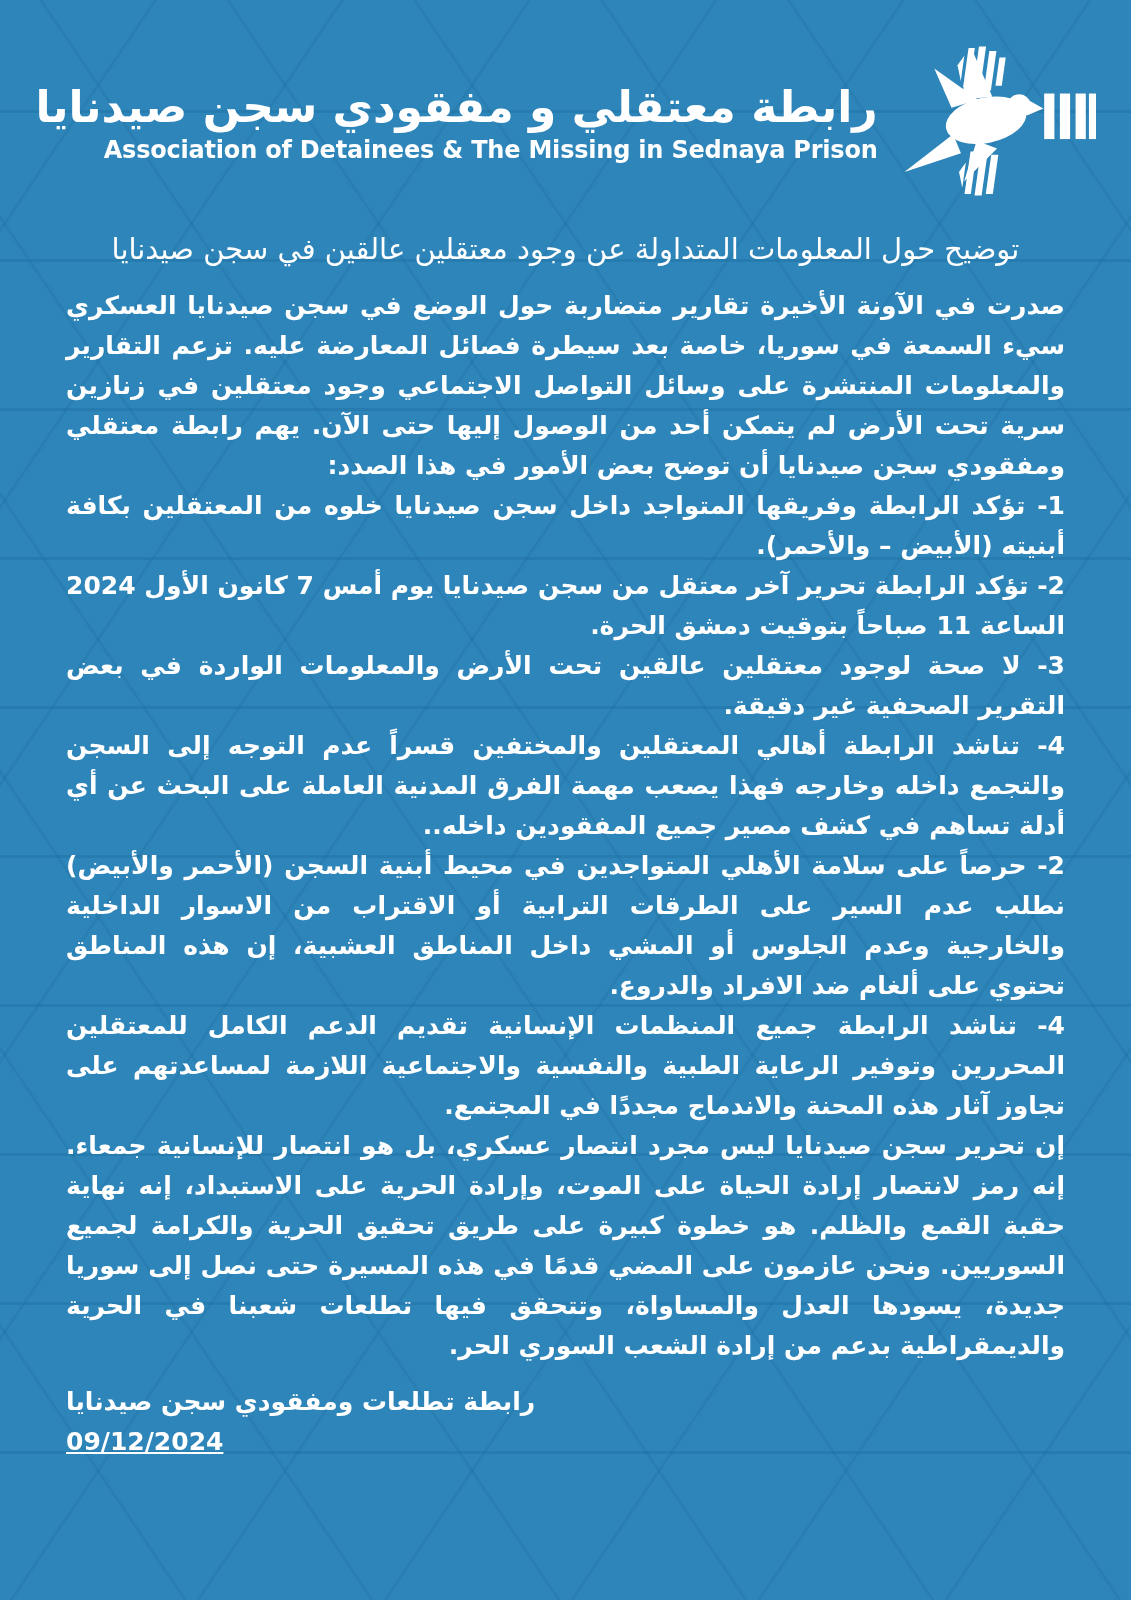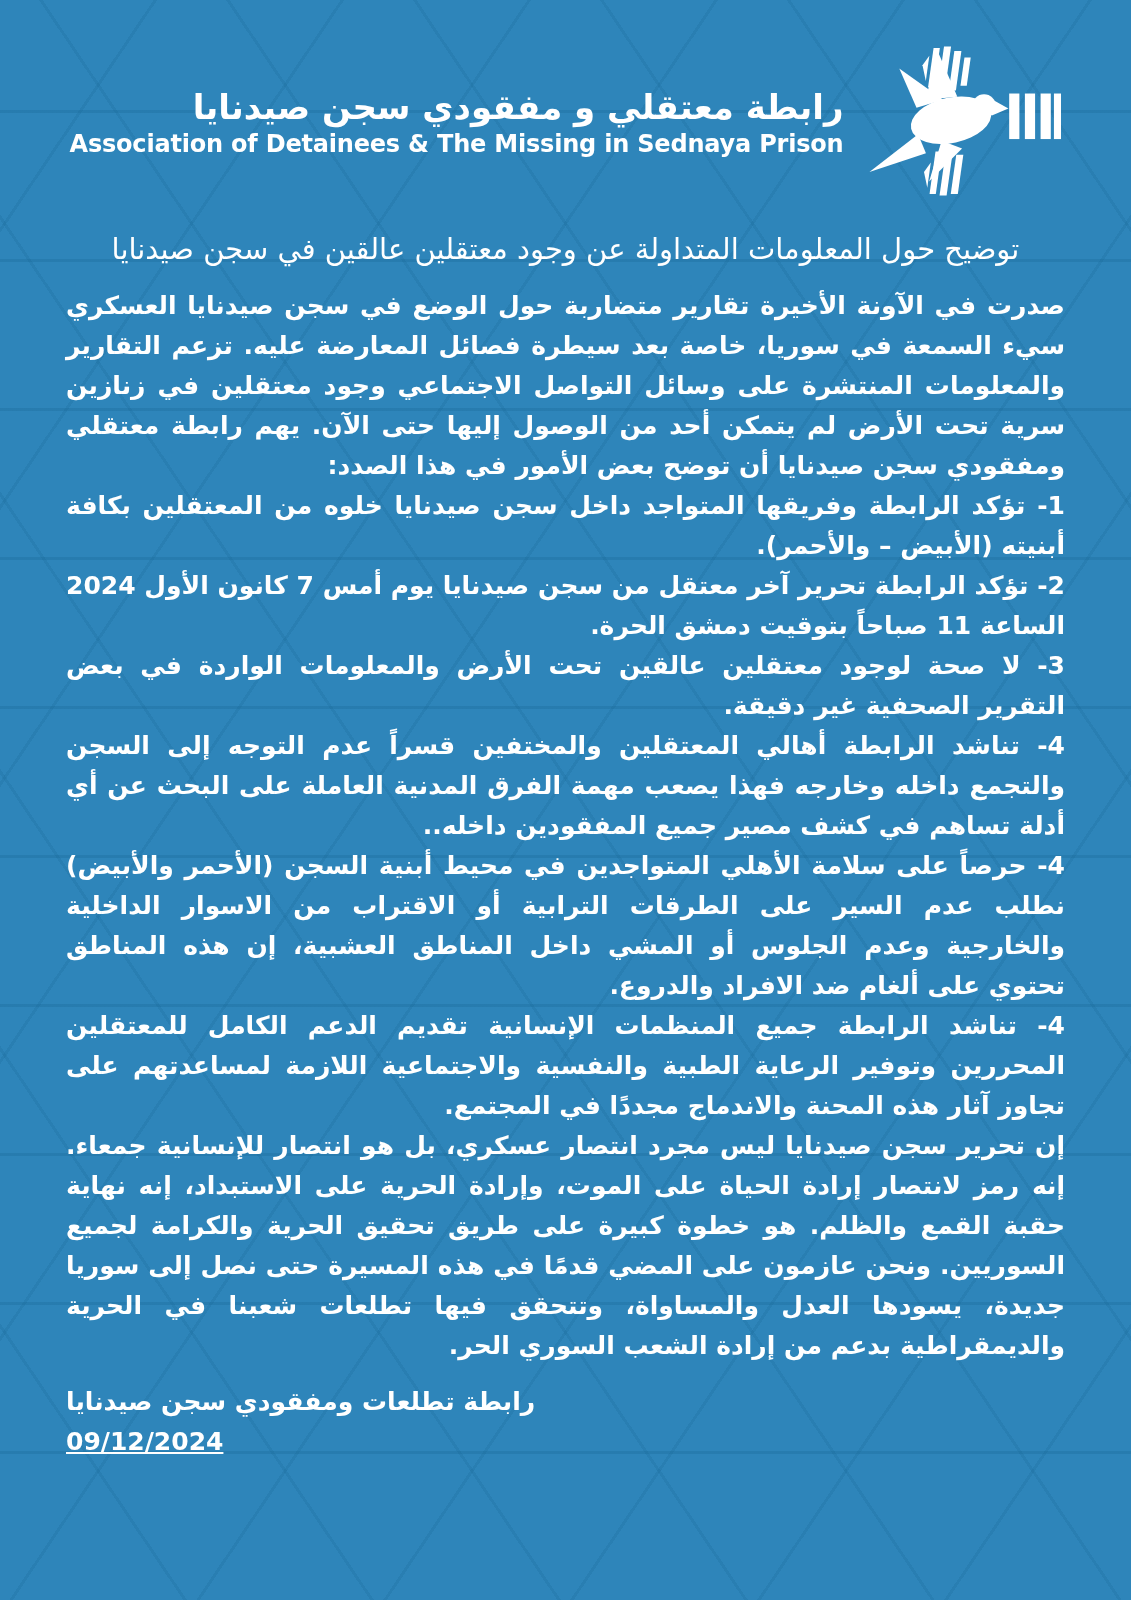--- a/index.html
+++ b/index.html
@@ -30,21 +30,21 @@
     gap:6px;
     padding-top:40px;
     height:166px;
     box-sizing:content-box;
   }
   .logo-text{
     text-align:right;
     line-height:1.15;
   }
   .logo-ar{
-    font-size:34px;
+    font-size:44px;
     font-weight:bold;
     direction:rtl;
     white-space:nowrap;
   }
   .logo-en{
     font-size:24px;
     font-weight:bold;
     white-space:nowrap;
     margin-top:4px;
     letter-spacing:-0.2px;
@@ -127,21 +127,21 @@
   </div>
 
   <div class="doc-title">توضيح حول المعلومات المتداولة عن وجود معتقلين عالقين في سجن صيدنايا</div>
 
   <div class="doc-body">
     <p>صدرت في الآونة الأخيرة تقارير متضاربة حول الوضع في سجن صيدنايا العسكري سيء السمعة في سوريا، خاصة بعد سيطرة فصائل المعارضة عليه. تزعم التقارير والمعلومات المنتشرة على وسائل التواصل الاجتماعي وجود معتقلين في زنازين سرية تحت الأرض لم يتمكن أحد من الوصول إليها حتى الآن. يهم رابطة معتقلي ومفقودي سجن صيدنايا أن توضح بعض الأمور في هذا الصدد:</p>
     <p>1- تؤكد الرابطة وفريقها المتواجد داخل سجن صيدنايا خلوه من المعتقلين بكافة أبنيته (الأبيض – والأحمر).</p>
     <p>2- تؤكد الرابطة تحرير آخر معتقل من سجن صيدنايا يوم أمس 7 كانون الأول 2024 الساعة 11 صباحاً بتوقيت دمشق الحرة.</p>
     <p>3- لا صحة لوجود معتقلين عالقين تحت الأرض والمعلومات الواردة في بعض التقرير الصحفية غير دقيقة.</p>
     <p>4- تناشد الرابطة أهالي المعتقلين والمختفين قسراً عدم التوجه إلى السجن والتجمع داخله وخارجه فهذا يصعب مهمة الفرق المدنية العاملة على البحث عن أي أدلة تساهم في كشف مصير جميع المفقودين داخله..</p>
-    <p>4- حرصاً على سلامة الأهلي المتواجدين في محيط أبنية السجن (الأحمر والأبيض) نطلب عدم السير على الطرقات الترابية أو الاقتراب من الاسوار الداخلية والخارجية وعدم الجلوس أو المشي داخل المناطق العشبية، إن هذه المناطق تحتوي على ألغام ضد الافراد والدروع.</p>
+    <p>2- حرصاً على سلامة الأهلي المتواجدين في محيط أبنية السجن (الأحمر والأبيض) نطلب عدم السير على الطرقات الترابية أو الاقتراب من الاسوار الداخلية والخارجية وعدم الجلوس أو المشي داخل المناطق العشبية، إن هذه المناطق تحتوي على ألغام ضد الافراد والدروع.</p>
     <p>4- تناشد الرابطة جميع المنظمات الإنسانية تقديم الدعم الكامل للمعتقلين المحررين وتوفير الرعاية الطبية والنفسية والاجتماعية اللازمة لمساعدتهم على تجاوز آثار هذه المحنة والاندماج مجددًا في المجتمع.</p>
     <p>إن تحرير سجن صيدنايا ليس مجرد انتصار عسكري، بل هو انتصار للإنسانية جمعاء. إنه رمز لانتصار إرادة الحياة على الموت، وإرادة الحرية على الاستبداد، إنه نهاية حقبة القمع والظلم. هو خطوة كبيرة على طريق تحقيق الحرية والكرامة لجميع السوريين. ونحن عازمون على المضي قدمًا في هذه المسيرة حتى نصل إلى سوريا جديدة، يسودها العدل والمساواة، وتتحقق فيها تطلعات شعبنا في الحرية والديمقراطية بدعم من إرادة الشعب السوري الحر.</p>
   </div>
 
   <div class="signature-block">
     <div>رابطة تطلعات ومفقودي سجن صيدنايا</div>
     <div class="sig-date">09/12/2024</div>
   </div>
 
 </div>

